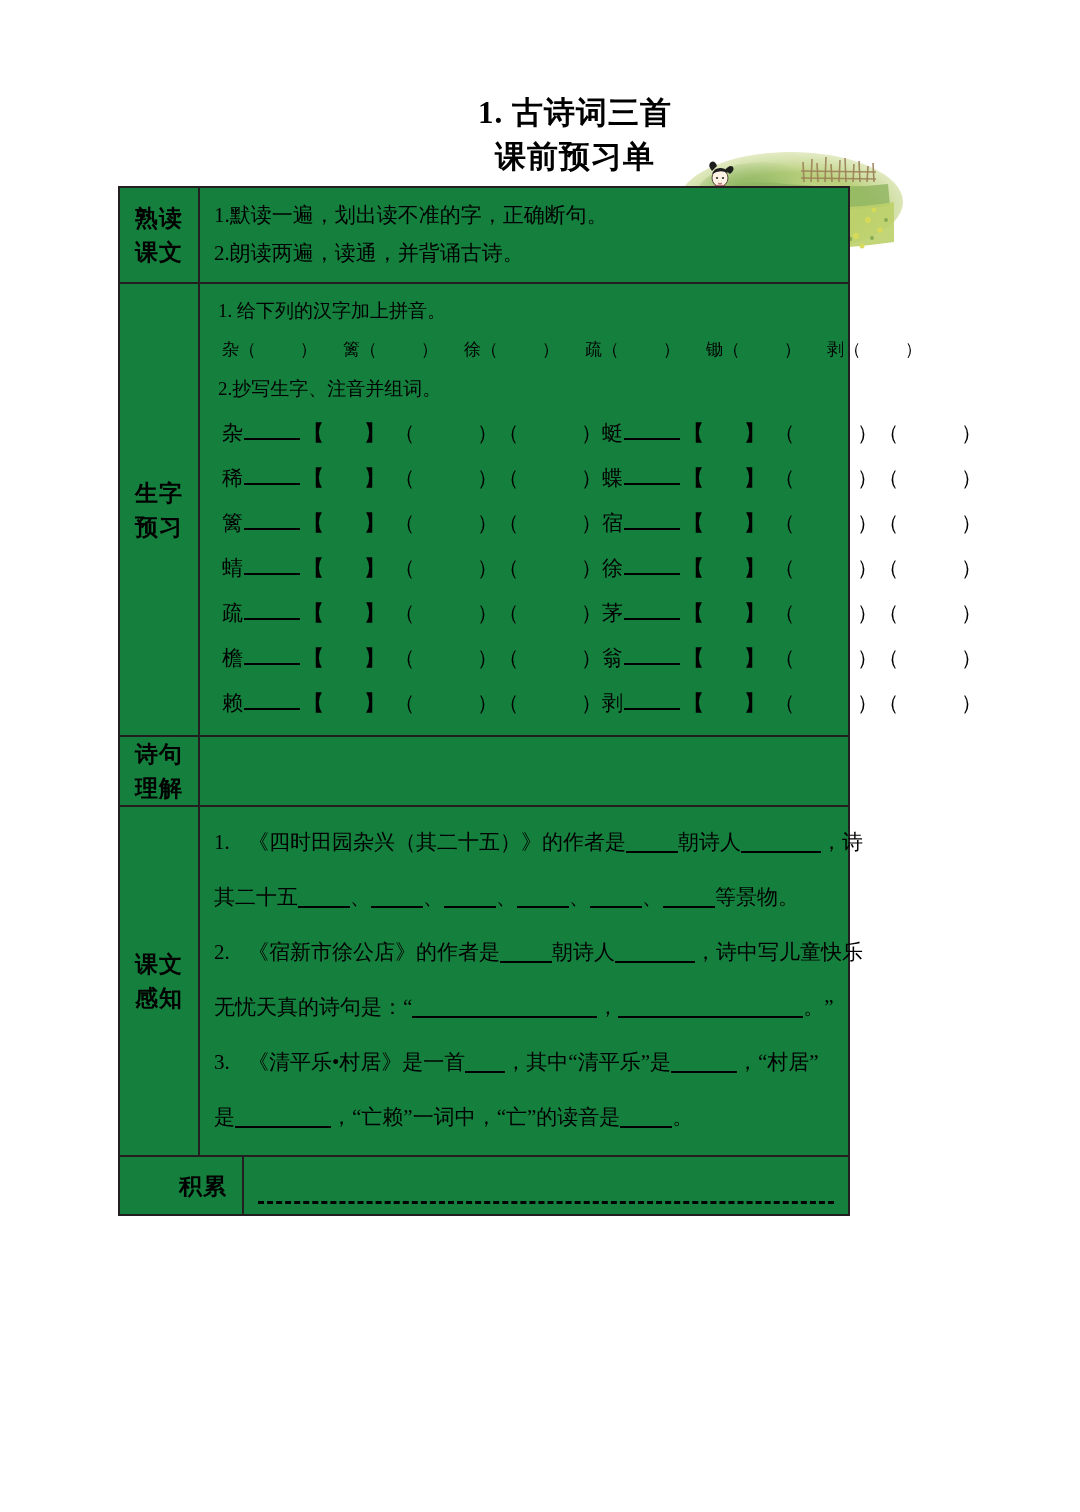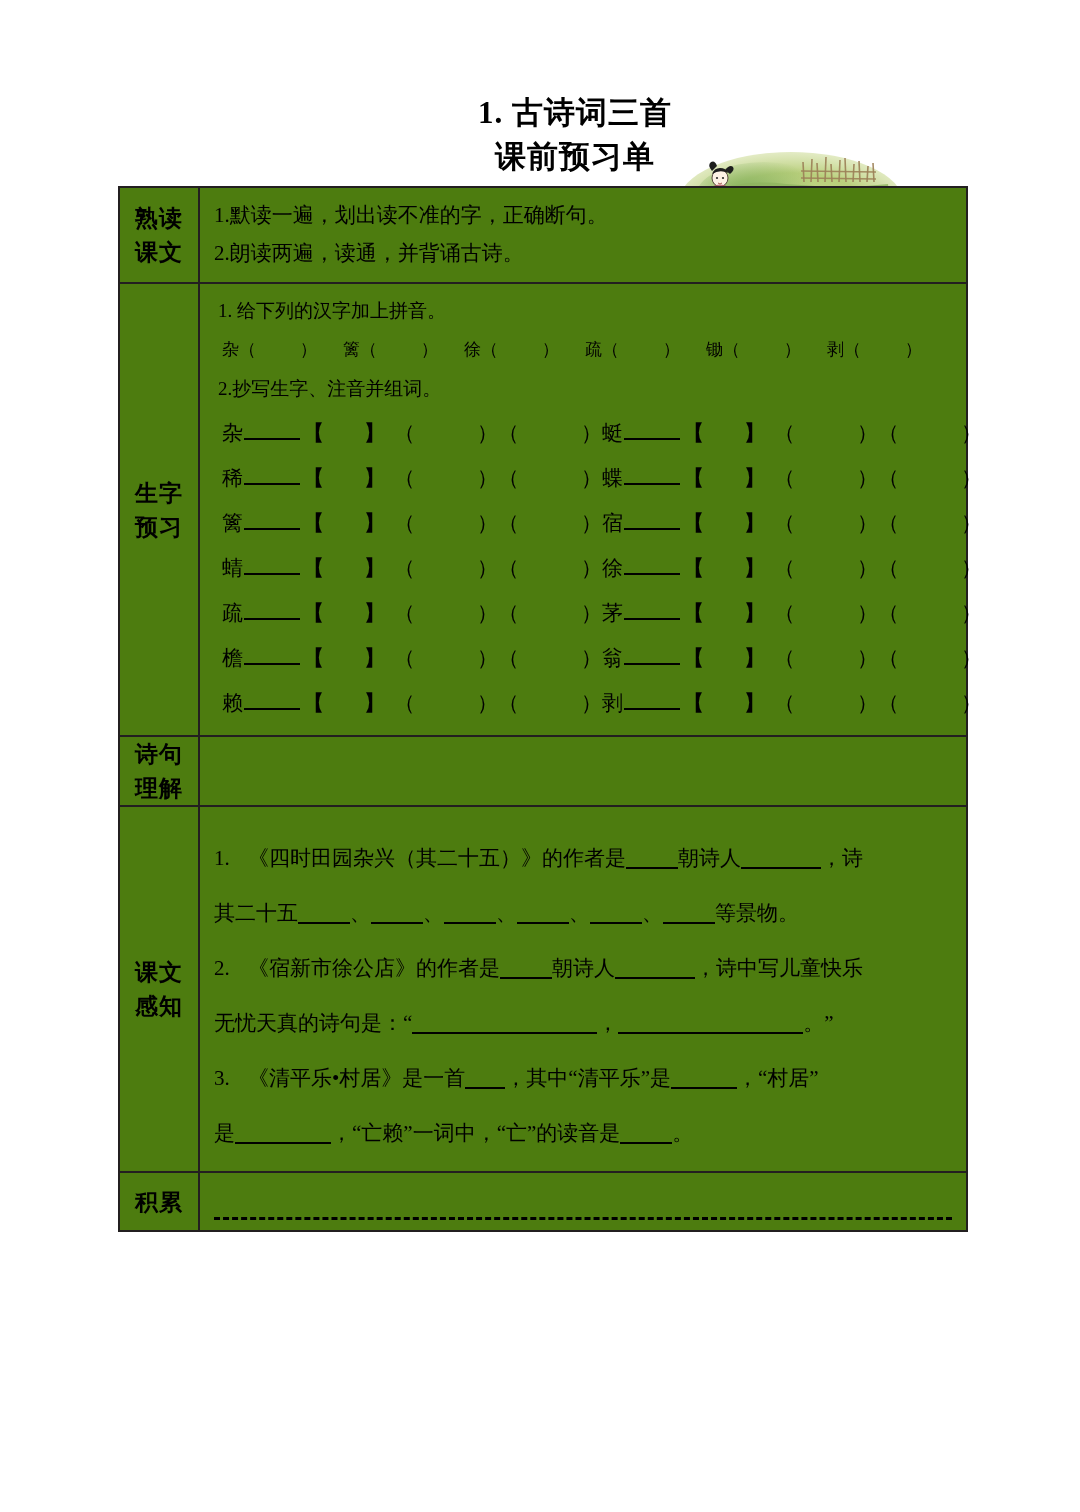--- a/index.html
+++ b/index.html
@@ -55,31 +55,31 @@
     width: 230px;
     height: 112px;
   }
   .illustration svg { display: block; }
 
   
   .sheet {
     position: absolute;
     left: 118px;
     top: 186px;
-    width: 850px;
+    width: 732px;
     border: 2px solid #231f20;
     box-sizing: border-box;
-    background: #4d7c0f;
+    background: #15803d;
   }
   .row {
     display: flex;
     border-bottom: 2px solid #231f20;
     box-sizing: border-box;
   }
-  .row:last-child { border-bottom: none; }
+  .row:last-child { border-bottom: none; margin-left: 44px; }
   .label-cell {
     width: 80px;
     min-width: 80px;
     border-right: 2px solid #231f20;
     box-sizing: border-box;
     display: flex;
     flex-direction: column;
     align-items: center;
     justify-content: center;
     font-size: 23px;
@@ -588,21 +588,21 @@
       <span>诗句</span>
       <span>理解</span>
     </div>
   </div>
 
   <div class="row">
     <div class="label-cell">
       <span>课文</span>
       <span>感知</span>
     </div>
-    <div class="body-cell" style="padding-top:24px;">
+    <div class="body-cell" style="padding-top:8px;">
 
       <div class="q-line">
         <span class="q-num">1.</span><span>《四时田园杂兴（其二十五）》的作者是</span><span class="bk bk-s"></span><span>朝诗人</span><span class="bk bk-l"></span><span>，诗</span>
       </div>
       <div class="q-line">
         <span>其二十五</span><span class="bk bk-s"></span><span>、</span><span class="bk bk-s"></span><span>、</span><span class="bk bk-s"></span><span>、</span><span class="bk bk-s"></span><span>、</span><span class="bk bk-s"></span><span>、</span><span class="bk bk-s"></span><span>等景物。</span>
       </div>
 
       <div class="q-line">
         <span class="q-num">2.</span><span>《宿新市徐公店》的作者是</span><span class="bk bk-s"></span><span>朝诗人</span><span class="bk bk-l"></span><span>，诗中写儿童快乐</span>

